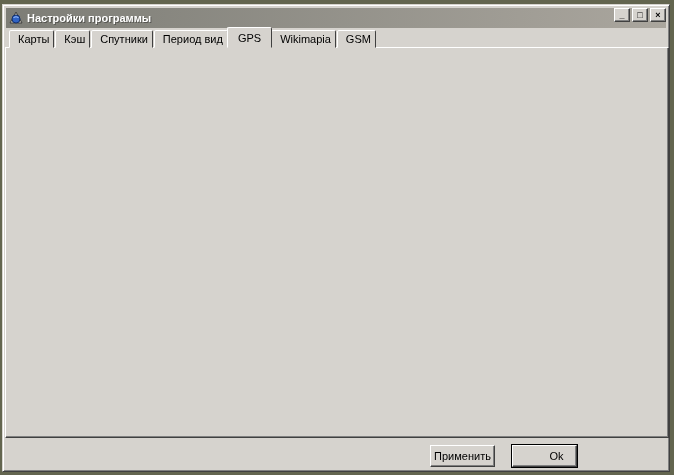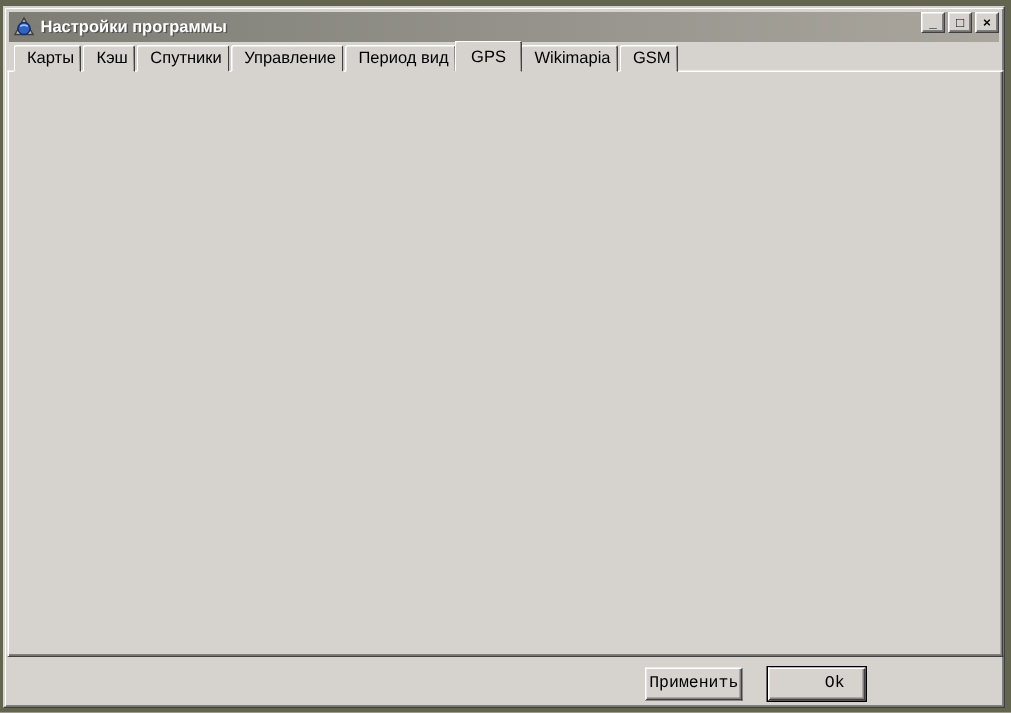--- a/index.html
+++ b/index.html
@@ -70,21 +70,21 @@
 
   .groupbox { position:absolute; border:1px solid #808080; box-shadow: 1px 1px 0 #fff, inset 1px 1px 0 #fff; }
   .groupbox > .gtitle { position:absolute; top:-8px; left:8px; background:#d6d3ce; padding:0 3px; white-space:nowrap; }
 
   .plot-area { position:absolute; background:#fff; border:1px solid; border-color:#848284 #fff #fff #848284;
     box-shadow: inset 1px 1px 0 #404040; }
 
   .legend-row { position:absolute; display:flex; align-items:center; gap:9px; }
   .legend-sq { width:13px; height:13px; border:1px solid #000; flex:0 0 auto; }
 
-  .footer-btn { position:absolute; width:65px; height:22px;font-family:Liberation Mono, monospace; }
+  .footer-btn { position:absolute; width:65px; height:22px; }
 </style>
 </head>
 <body>
 
 <div class="window">
 
   <div class="titlebar">
     <svg width="14" height="14" viewBox="0 0 14 14">
       <polygon points="7,1 13,12 1,12" fill="#c8c4b8" stroke="#404040" stroke-width="1"></polygon>
       <circle cx="7" cy="8" r="4" fill="#2f62c4" stroke="#12306e" stroke-width="1"></circle>
@@ -95,21 +95,20 @@
   <div class="win-buttons">
     <div class="win-btn">_</div>
     <div class="win-btn">□</div>
     <div class="win-btn">×</div>
   </div>
 
   <div class="tabs-row">
     <div class="tab">Карты</div>
     <div class="tab">Кэш</div>
     <div class="tab">Спутники</div>
-    <div class="tab">Управление</div>
     <div class="tab">Период вид</div>
     <div class="tab on">GPS</div>
     <div class="tab">Wikimapia</div>
     <div class="tab">GSM</div>
   </div>
 
   <div class="content"></div>
 
   <span class="lbl" style="left:8px; top:54px;">COM-порт</span>
   <div class="select" style="left:66px; top:50px; width:70px; height:20px;">

